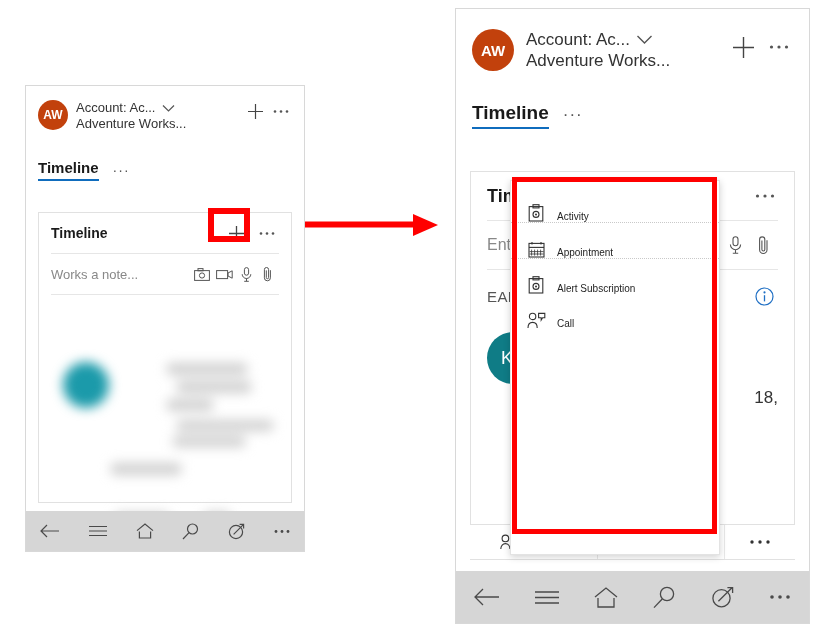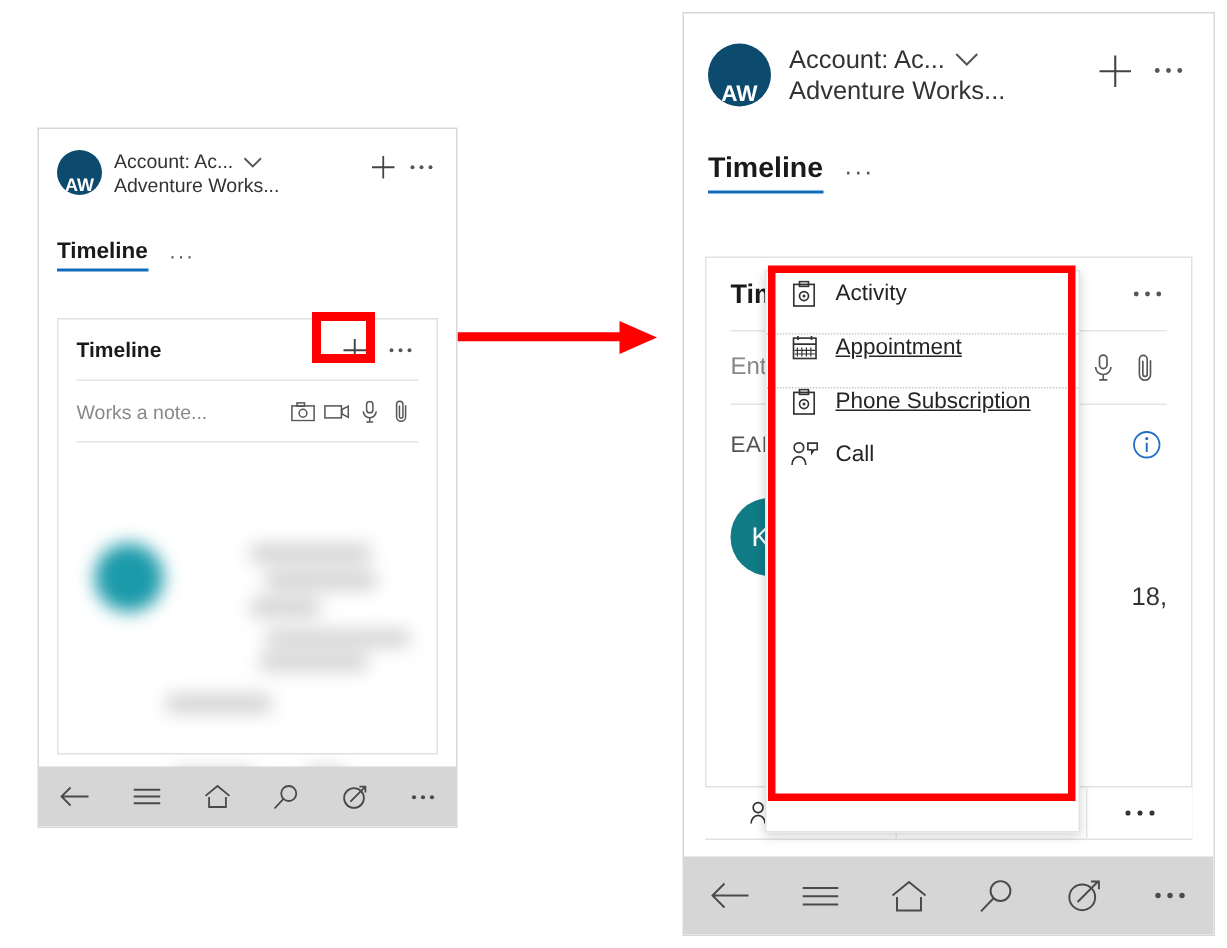--- a/index.html
+++ b/index.html
@@ -8,21 +8,21 @@
     font-family:"Liberation Sans", sans-serif;
     color:#333333;position:relative;overflow:hidden;
   }
   .stage{position:absolute;inset:0;}
 
   
   .phone{position:absolute;background:#ffffff;border:1px solid #d8d8d8;box-sizing:border-box;}
   .phone-body{position:absolute;left:0;right:0;top:0;bottom:0;overflow:hidden;}
 
   .acct-row{display:flex;align-items:flex-start;}
-  .avatar{border-radius:50%;background:#0c4a6e;color:#fff;display:flex;align-items:flex-end;
+  .avatar{border-radius:50%;background:#c2410c;color:#fff;display:flex;align-items:center;
           justify-content:center;font-weight:600;flex:0 0 auto;}
   .acct-text{line-height:1.25;color:#333;}
   .acct-line{display:flex;align-items:center;}
   .chev{display:inline-block;margin-left:6px;color:#555;}
 
   .hdr-actions{margin-left:auto;display:flex;align-items:center;}
   .ico-btn{color:#444;display:inline-flex;align-items:center;justify-content:center;}
 
   .tabbar{display:flex;align-items:center;}
   .tab{font-weight:600;color:#1a1a1a;border-bottom:2px solid #0f6cbd;padding-bottom:3px;}
@@ -49,23 +49,23 @@
 
   .redbox{position:absolute;border:6px solid #ff0000;box-sizing:border-box;background:transparent;}
   .redbox-menu{position:absolute;border:5px solid #ff0000;box-sizing:border-box;pointer-events:none;}
 
   
   .arrow{position:absolute;}
 
   
   .menu{position:absolute;background:#fff;border:1px solid #e3e3e3;box-shadow:0 2px 7px rgba(0,0,0,.18);
         box-sizing:border-box;}
-  .mi{display:flex;align-items:flex-start;height:35px;padding-left:14px;font-size:15px;color:#242424;}
+  .mi{display:flex;align-items:flex-end;height:35px;padding-left:14px;font-size:10px;color:#242424;}
   .mi .mi-ic{width:22px;display:flex;align-items:center;justify-content:center;flex:0 0 auto;margin-right:10px;}
-  .mi.sub{text-decoration:underline;}
+  .mi.sub{}
   .mi-sep{height:0;border-bottom:1px dotted #c9c9c9;margin:0;}
 
   .cmdbar{position:absolute;display:flex;align-items:center;background:#fff;border-top:1px solid #e1e1e1;
           border-bottom:1px solid #e1e1e1;color:#333;font-size:14px;}
   .cmd{display:flex;align-items:center;justify-content:center;gap:6px;height:100%;border-right:1px solid #e8e8e8;}
 
   .teal-av{border-radius:50%;background:#0f7c86;color:#fff;display:flex;align-items:center;
            justify-content:center;font-weight:400;}
   svg{display:block;}
 </style>
@@ -429,21 +429,21 @@
 
     <div class="mi sub">
       <span class="mi-ic">
         <svg width="16" height="18" viewBox="0 0 16 18">
             <rect x="1.2" y="2.6" width="13.6" height="14.4" fill="none" stroke="#333" stroke-width="1.1"></rect>
             <rect x="5" y="0.7" width="6" height="3.2" fill="none" stroke="#333" stroke-width="1.1"></rect>
             <circle cx="8" cy="10.4" r="3" fill="none" stroke="#333" stroke-width="1.1"></circle>
             <circle cx="8" cy="10.4" r="1" fill="#333"></circle>
           </svg>
       </span>
-      <span>Phone Subscription</span>
+      <span>Alert Subscription</span>
     </div>
 
 
 
 
 
     <div class="mi">
       <span class="mi-ic">
         <svg width="19" height="17" viewBox="0 0 19 17">
             <circle cx="5.6" cy="4.4" r="3.2" fill="none" stroke="#333" stroke-width="1.1"></circle>

